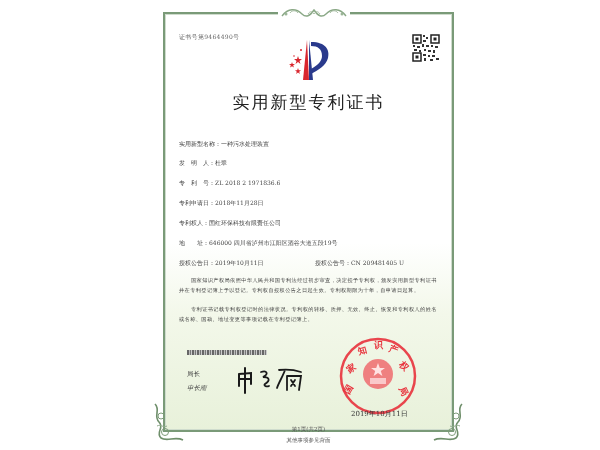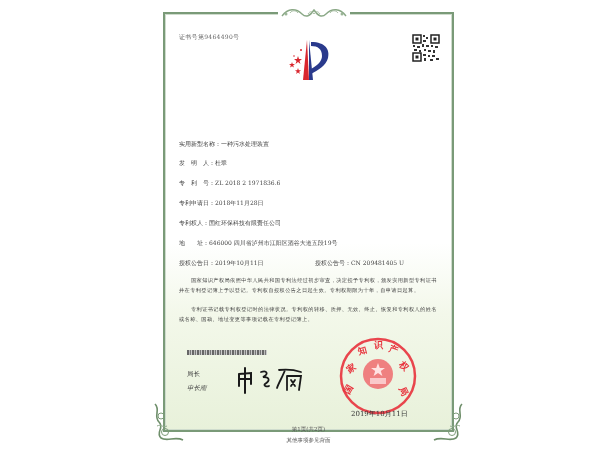--- a/index.html
+++ b/index.html
@@ -139,20 +139,21 @@
           <rect x="20" y="21" width="3" height="2"></rect>
         <rect x="12" y="24" width="2" height="3"></rect>
           <rect x="18" y="25" width="3" height="2"></rect>
           <rect x="24" y="24" width="3" height="2"></rect>
         <rect x="2" y="15" width="3" height="2"></rect>
           <rect x="7" y="16" width="2" height="2"></rect>
       </g>
     </svg>
   </div>
 
+  <div class="title">实用新型专利证书</div>
 
   <div class="field" style="top:126px">
     <span class="lbl">实用新型名称：</span><span class="val">一种污水处理装置</span>
   </div>
   <div class="field" style="top:145px">
     <span class="lbl">发　明　人：</span><span class="val">杜翠</span>
   </div>
   <div class="field" style="top:165px">
     <span class="lbl">专　利　号：</span><span class="val">ZL 2018 2 1971836.6</span>
   </div>

